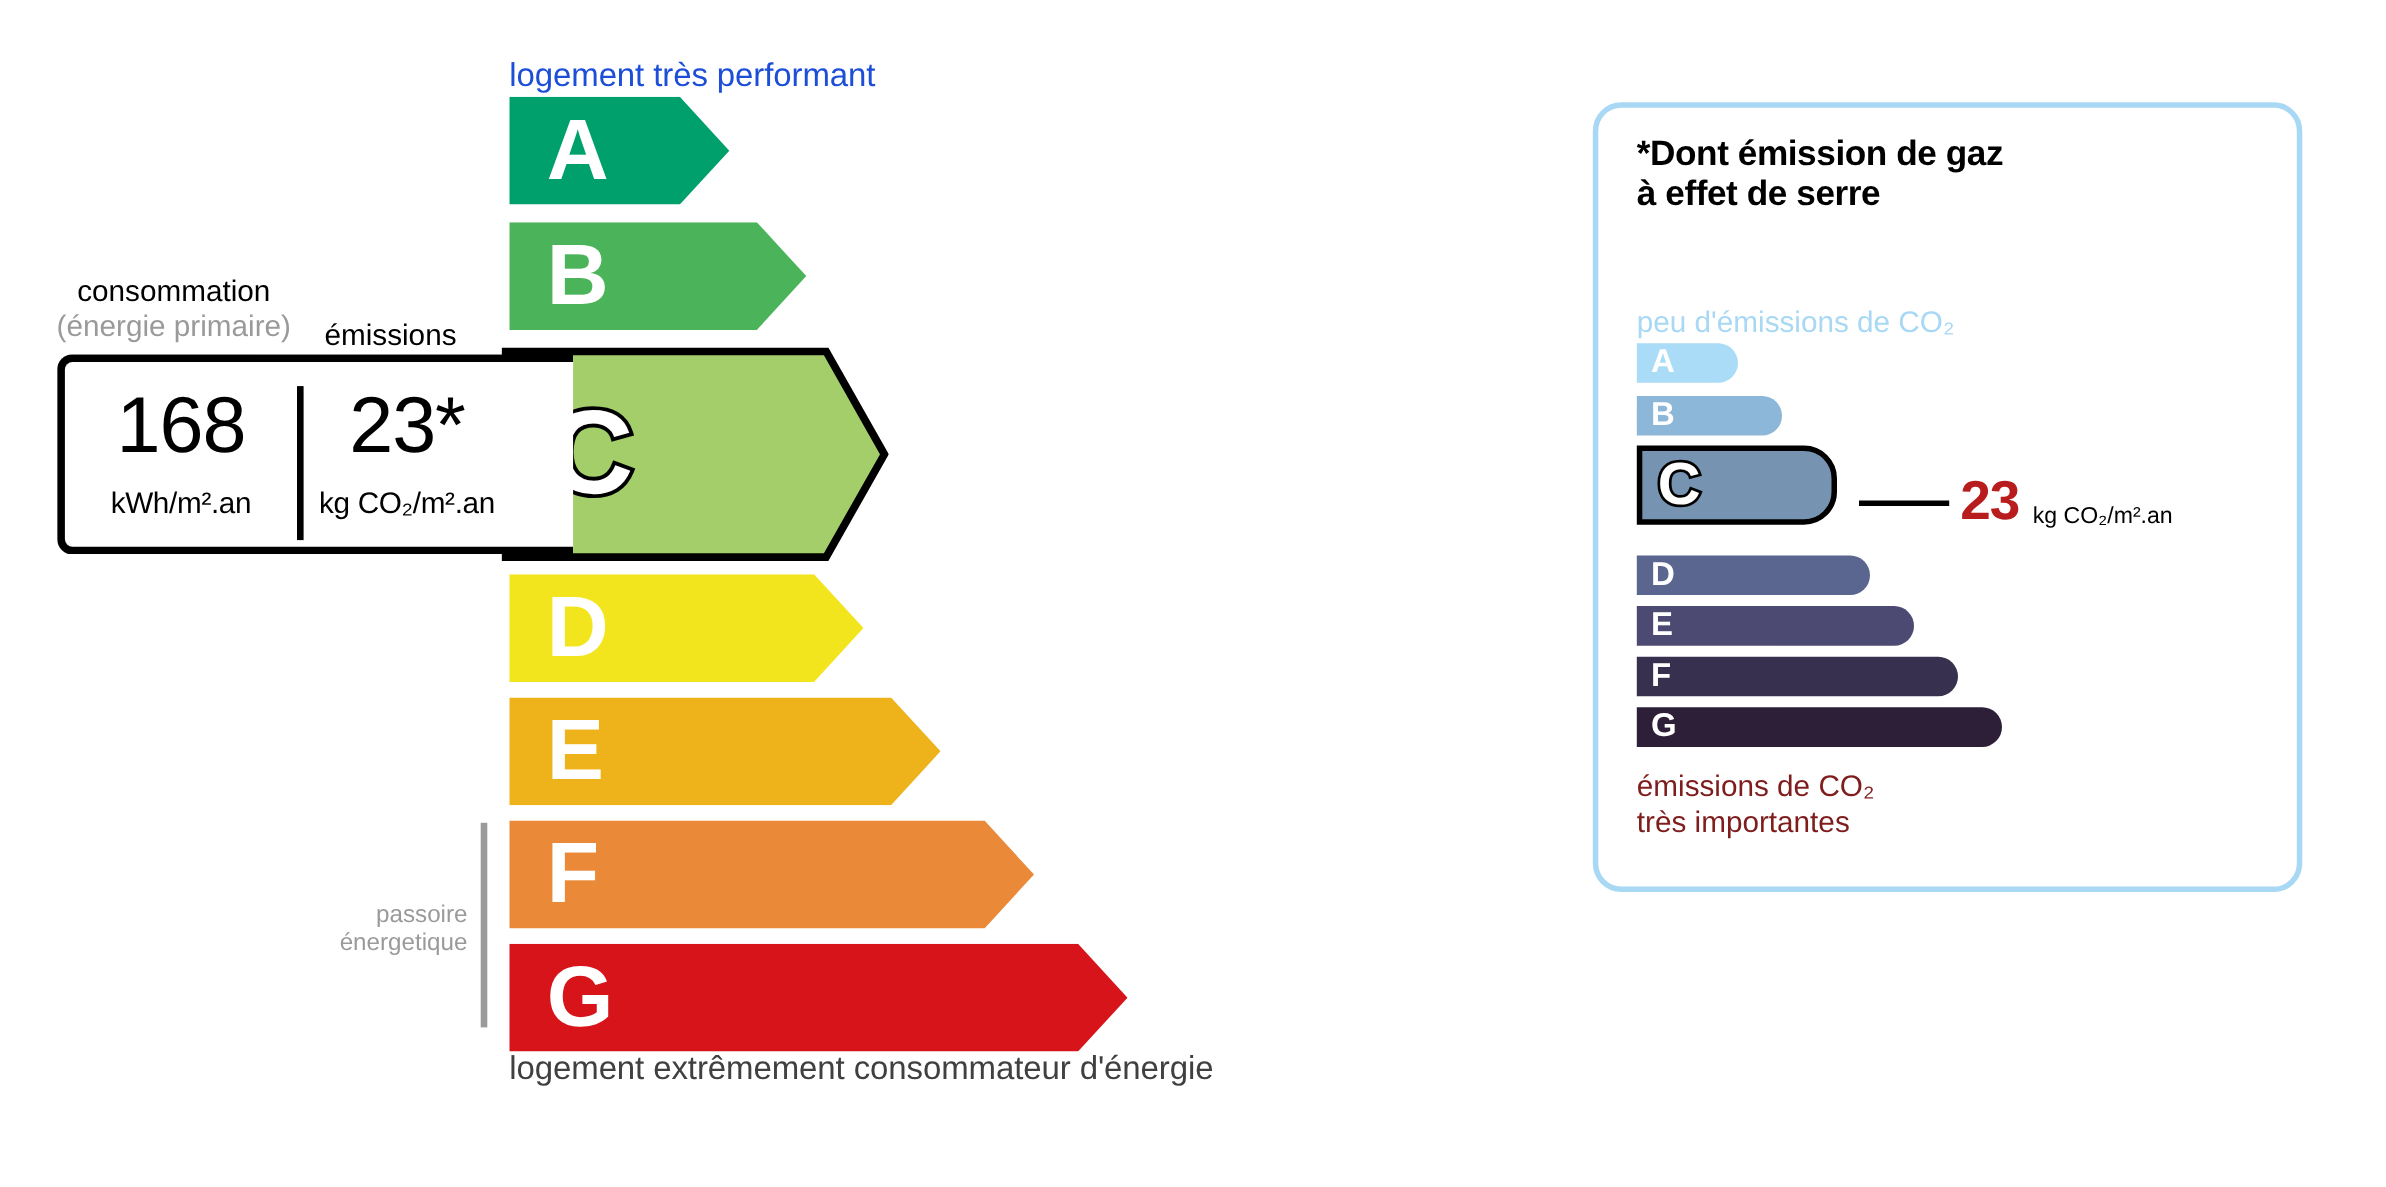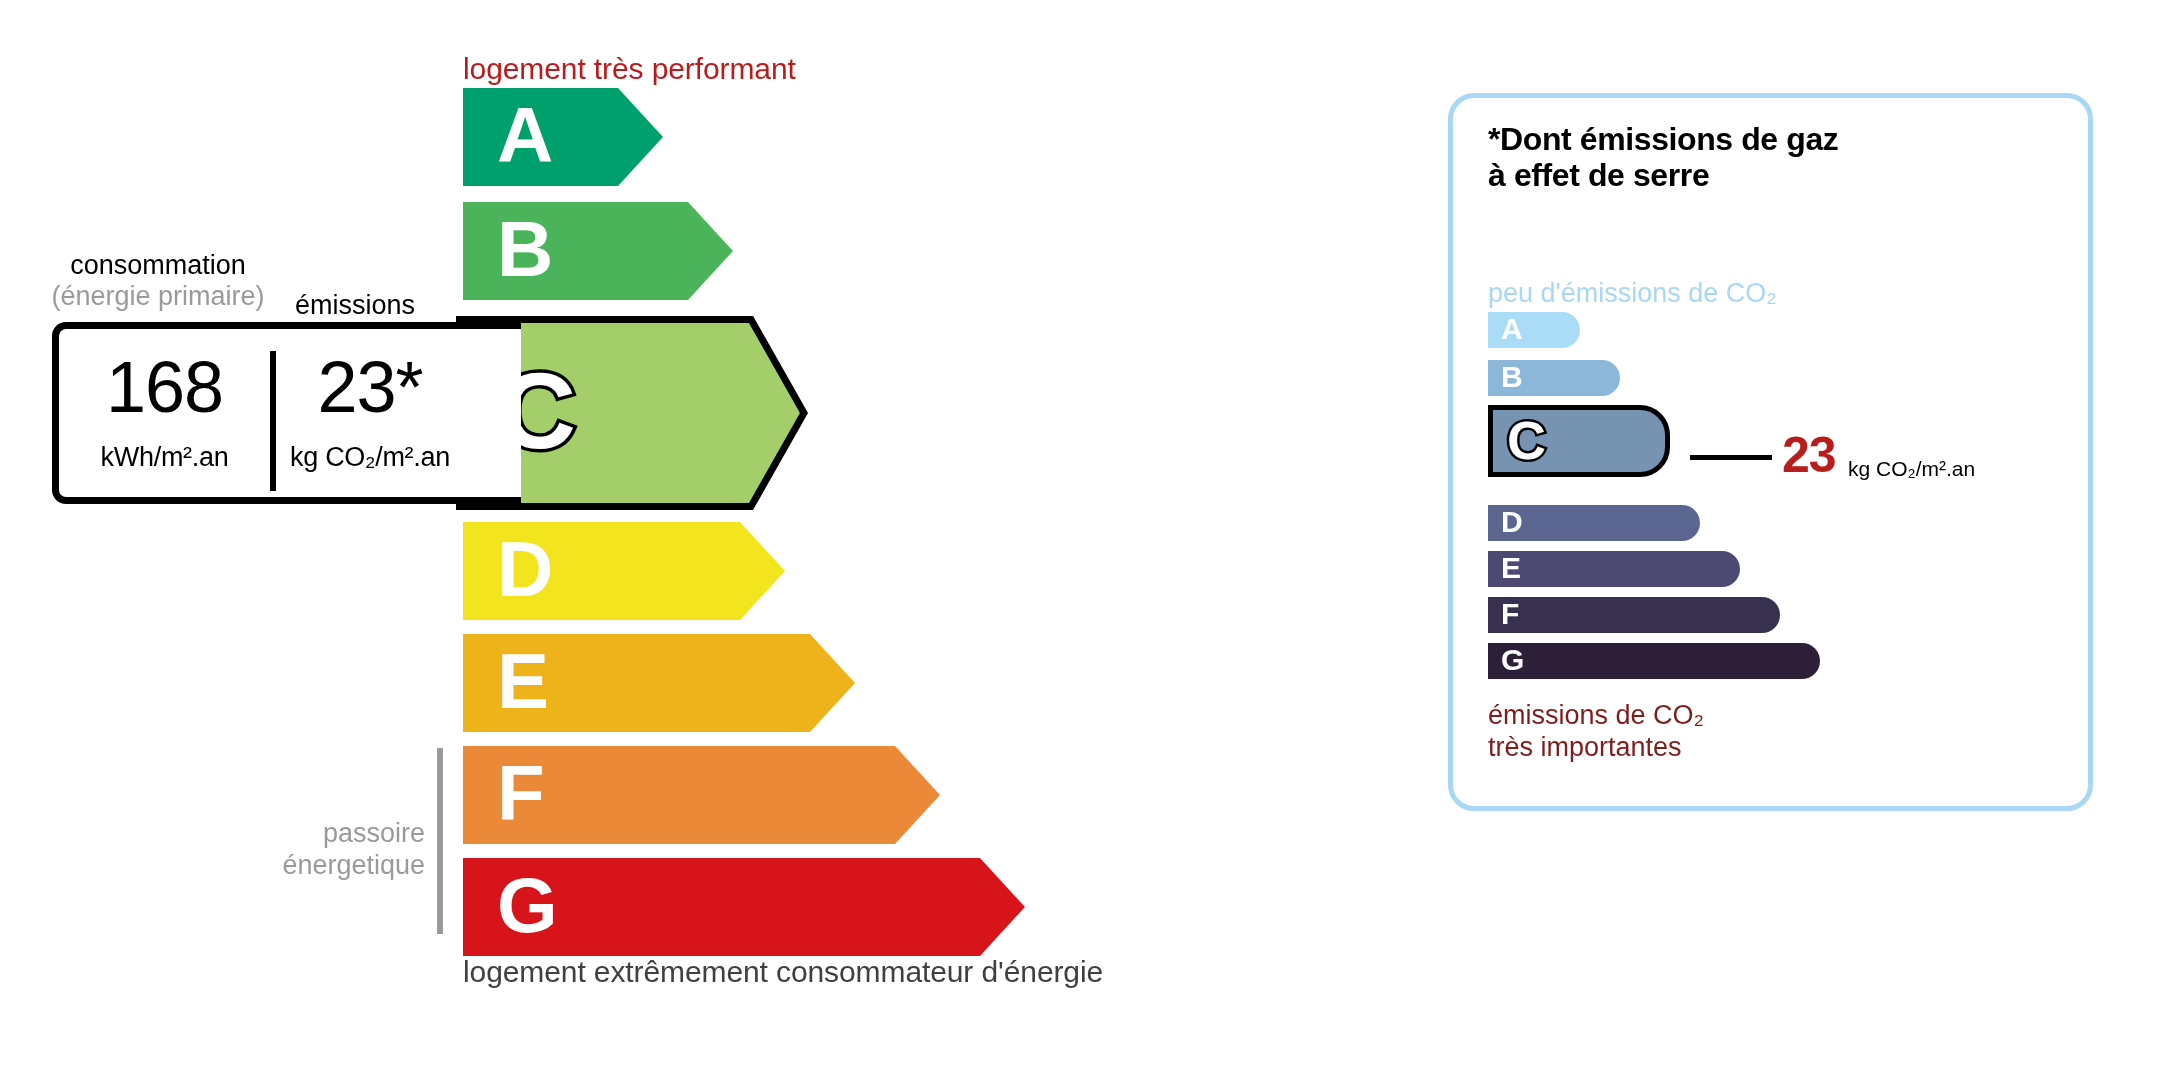--- a/index.html
+++ b/index.html
@@ -17,21 +17,21 @@
     background: #ffffff;
     overflow: hidden;
   }
 
   
   .top-label {
     position: absolute;
     left: 463px;
     top: 52px;
     font-size: 30px;
-    color: #b91c1c;
+    color: #1d4ed8;
     letter-spacing: -0.1px;
     white-space: nowrap;
   }
   .bottom-label {
     position: absolute;
     left: 463px;
     top: 955px;
     font-size: 30px;
     color: #404040;
     letter-spacing: -0.1px;
@@ -131,21 +131,21 @@
     width: 6px;
     height: 186px;
     background: #9a9a9a;
   }
   .passoire-text {
     position: absolute;
     left: 230px;
     top: 818px;
     width: 195px;
     text-align: right;
-    font-size: 27px;
+    font-size: 22px;
     color: #9a9a9a;
     line-height: 1.18;
   }
 
   
   .panel {
     position: absolute;
     left: 1448px;
     top: 93px;
     width: 645px;
@@ -312,21 +312,21 @@
     </div>
     <div class="vcell right">
       <div class="num">23*</div>
       <div class="unit">kg CO₂/m².an</div>
     </div>
   </div>
 
   <div class="panel"></div>
 
   <div class="panel-title">
-    <span>*Dont émissions de gaz</span><br>
+    <span>*Dont émission de gaz</span><br>
     <span>à effet de serre</span>
   </div>
 
   <div class="co2-top-label">peu d'émissions de CO₂</div>
 
   <div class="co2bar" style="top:312px; width:92px; background:#aadcf7;">
     <span class="cl">A</span>
   </div>
   <div class="co2bar" style="top:360px; width:132px; background:#8cb7d8;">
     <span class="cl">B</span>

